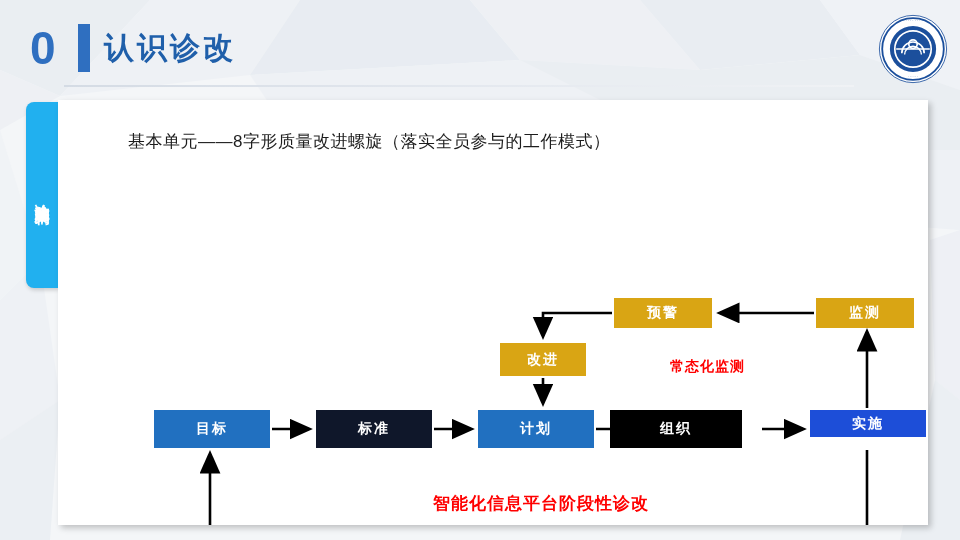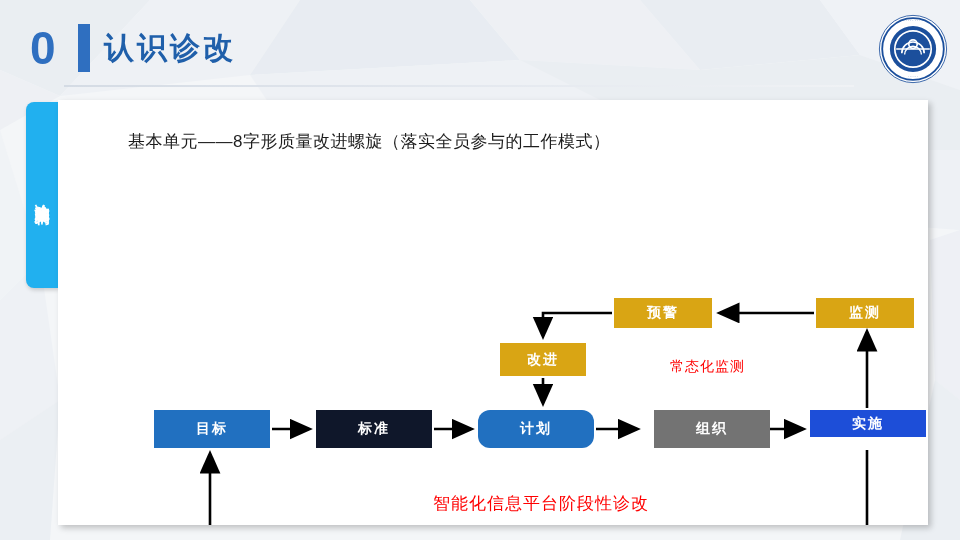--- a/index.html
+++ b/index.html
@@ -58,21 +58,21 @@
   
   #diagram{position:absolute;left:0;top:0;width:870px;height:425px;padding-left:44px;}
   .node{
     position:absolute;display:flex;align-items:center;justify-content:center;
     color:#ffffff;font-weight:bold;font-size:14px;letter-spacing:2px;
     box-sizing:border-box;
   }
   .node.blue{background:#2170c0;}
   .node.gold{background:#d9a514;}
   .red-note{
-    position:absolute;color:#ff0000;font-weight:normal;letter-spacing:1px;
+    position:absolute;color:#ff0000;font-weight:bold;letter-spacing:1px;
     white-space:nowrap;
   }
   #note-monitor{font-size:14px;}
   #note-platform{font-size:17px;}
   svg.edges{position:absolute;left:0;top:0;width:870px;height:425px;
     pointer-events:none;}
 </style>
 </head>
 <body>
 
@@ -165,21 +165,21 @@
 
           <path d="M198 473 L152 473 L152 354"></path>
         </g>
       </svg>
 
       <div class="node gold" style="left: 556px; top: 198px; width: 98px; height: 30px; background: rgb(217, 165, 20);">预警</div>
       <div class="node gold" style="left: 758px; top: 198px; width: 98px; height: 30px; background: rgb(217, 165, 20);">监测</div>
       <div class="node gold" style="left: 442px; top: 243px; width: 86px; height: 33px; background: rgb(217, 165, 20);">改进</div>
       <div class="node blue" style="left: 96px; top: 310px; width: 116px; height: 38px; background: rgb(33, 112, 192);">目标</div>
       <div class="node blue" style="left: 258px; top: 310px; width: 116px; height: 38px; background: #0f172a;">标准</div>
-      <div class="node blue" style="left: 420px; top: 310px; width: 116px; height: 38px; background: rgb(33, 112, 192); border-radius: 12px;">计划</div>
-      <div class="node blue" style="left: 596px; top: 310px; width: 116px; height: 38px; background: #737373;">组织</div>
+      <div class="node blue" style="left: 420px; top: 310px; width: 116px; height: 38px; background: rgb(33, 112, 192);">计划</div>
+      <div class="node blue" style="left: 552px; top: 310px; width: 132px; height: 38px; background: #000000;">组织</div>
       <div class="node blue" style="left: 752px; top: 310px; width: 116px; height: 27px; background: #1d4ed8;">实施</div>
 
       <div class="red-note" id="note-monitor" style="left: 612px; top: 258px; color: rgb(255, 0, 0);">常态化监测</div>
       <div class="red-note" id="note-platform" style="left: 375px; top: 392px; color: rgb(255, 0, 0); text-align: center;">智能化信息平台阶段性诊改</div>
     </div>
   </div>
 </div>
 
 </body></html>

